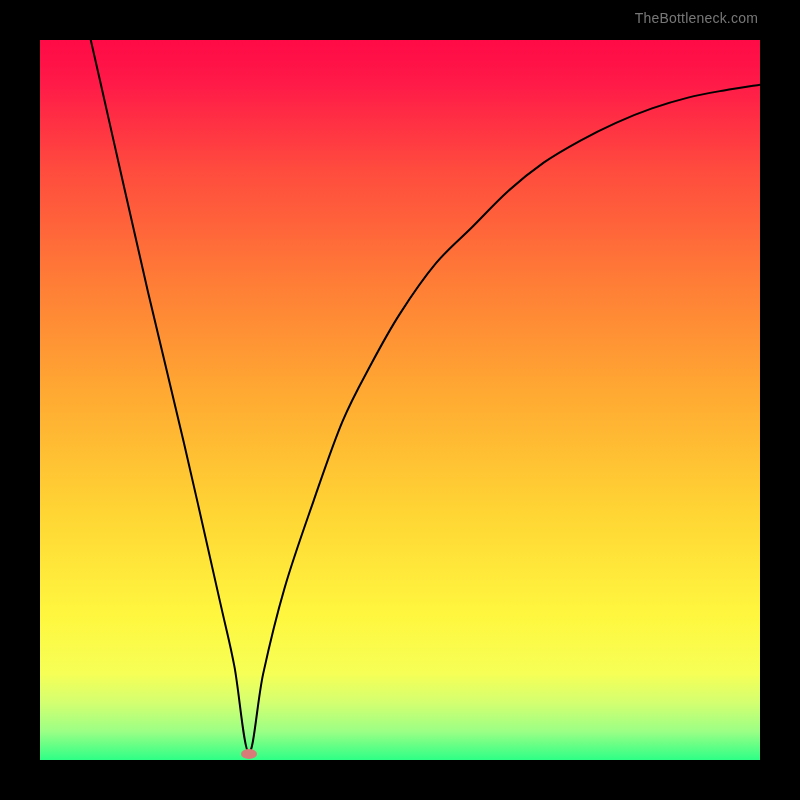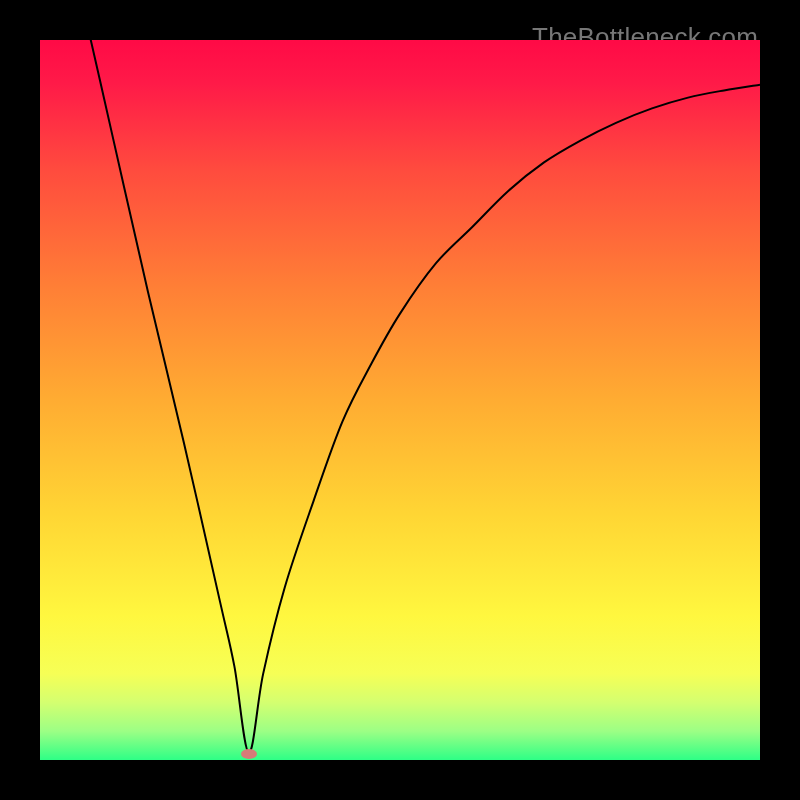--- a/index.html
+++ b/index.html
@@ -34,24 +34,24 @@
   }
   .curve-svg {
     position: absolute;
     left: 0;
     top: 0;
     width: 100%;
     height: 100%;
   }
   .watermark {
     position: absolute;
-    top: 22px;
+    top: 10px;
     right: 42px;
     color: #777;
-    font-size: 26px;
+    font-size: 14px;
     letter-spacing: 0.2px;
     font-weight: 500;
   }
   .dot {
     position: absolute;
     width: 16px;
     height: 10px;
     background: #d77a78;
     border-radius: 50%;
   }

